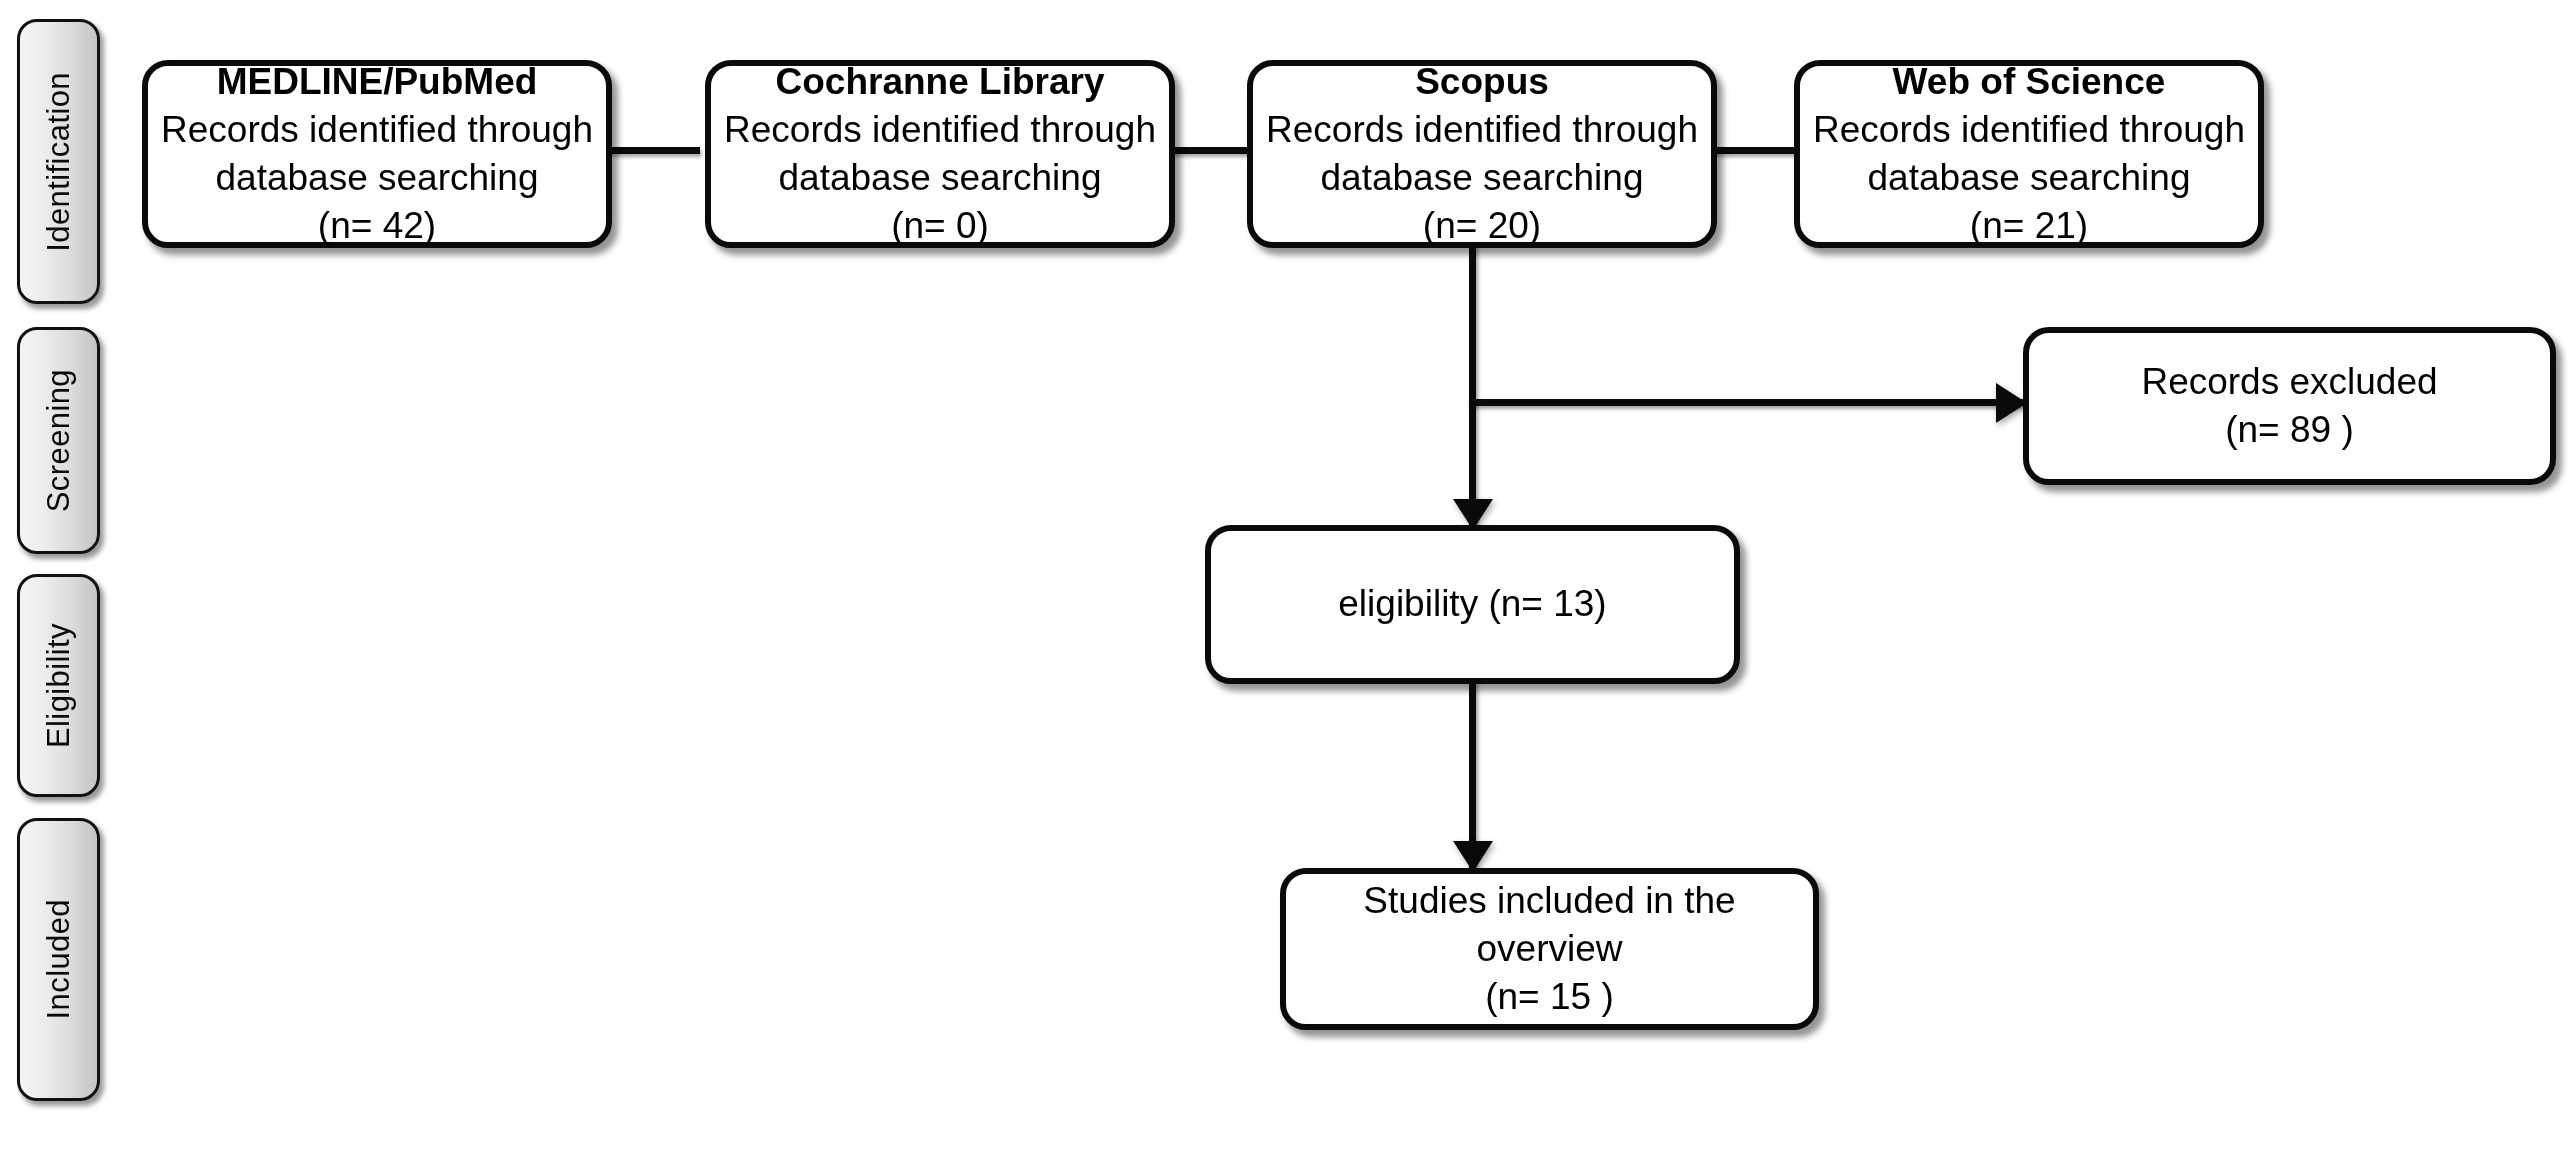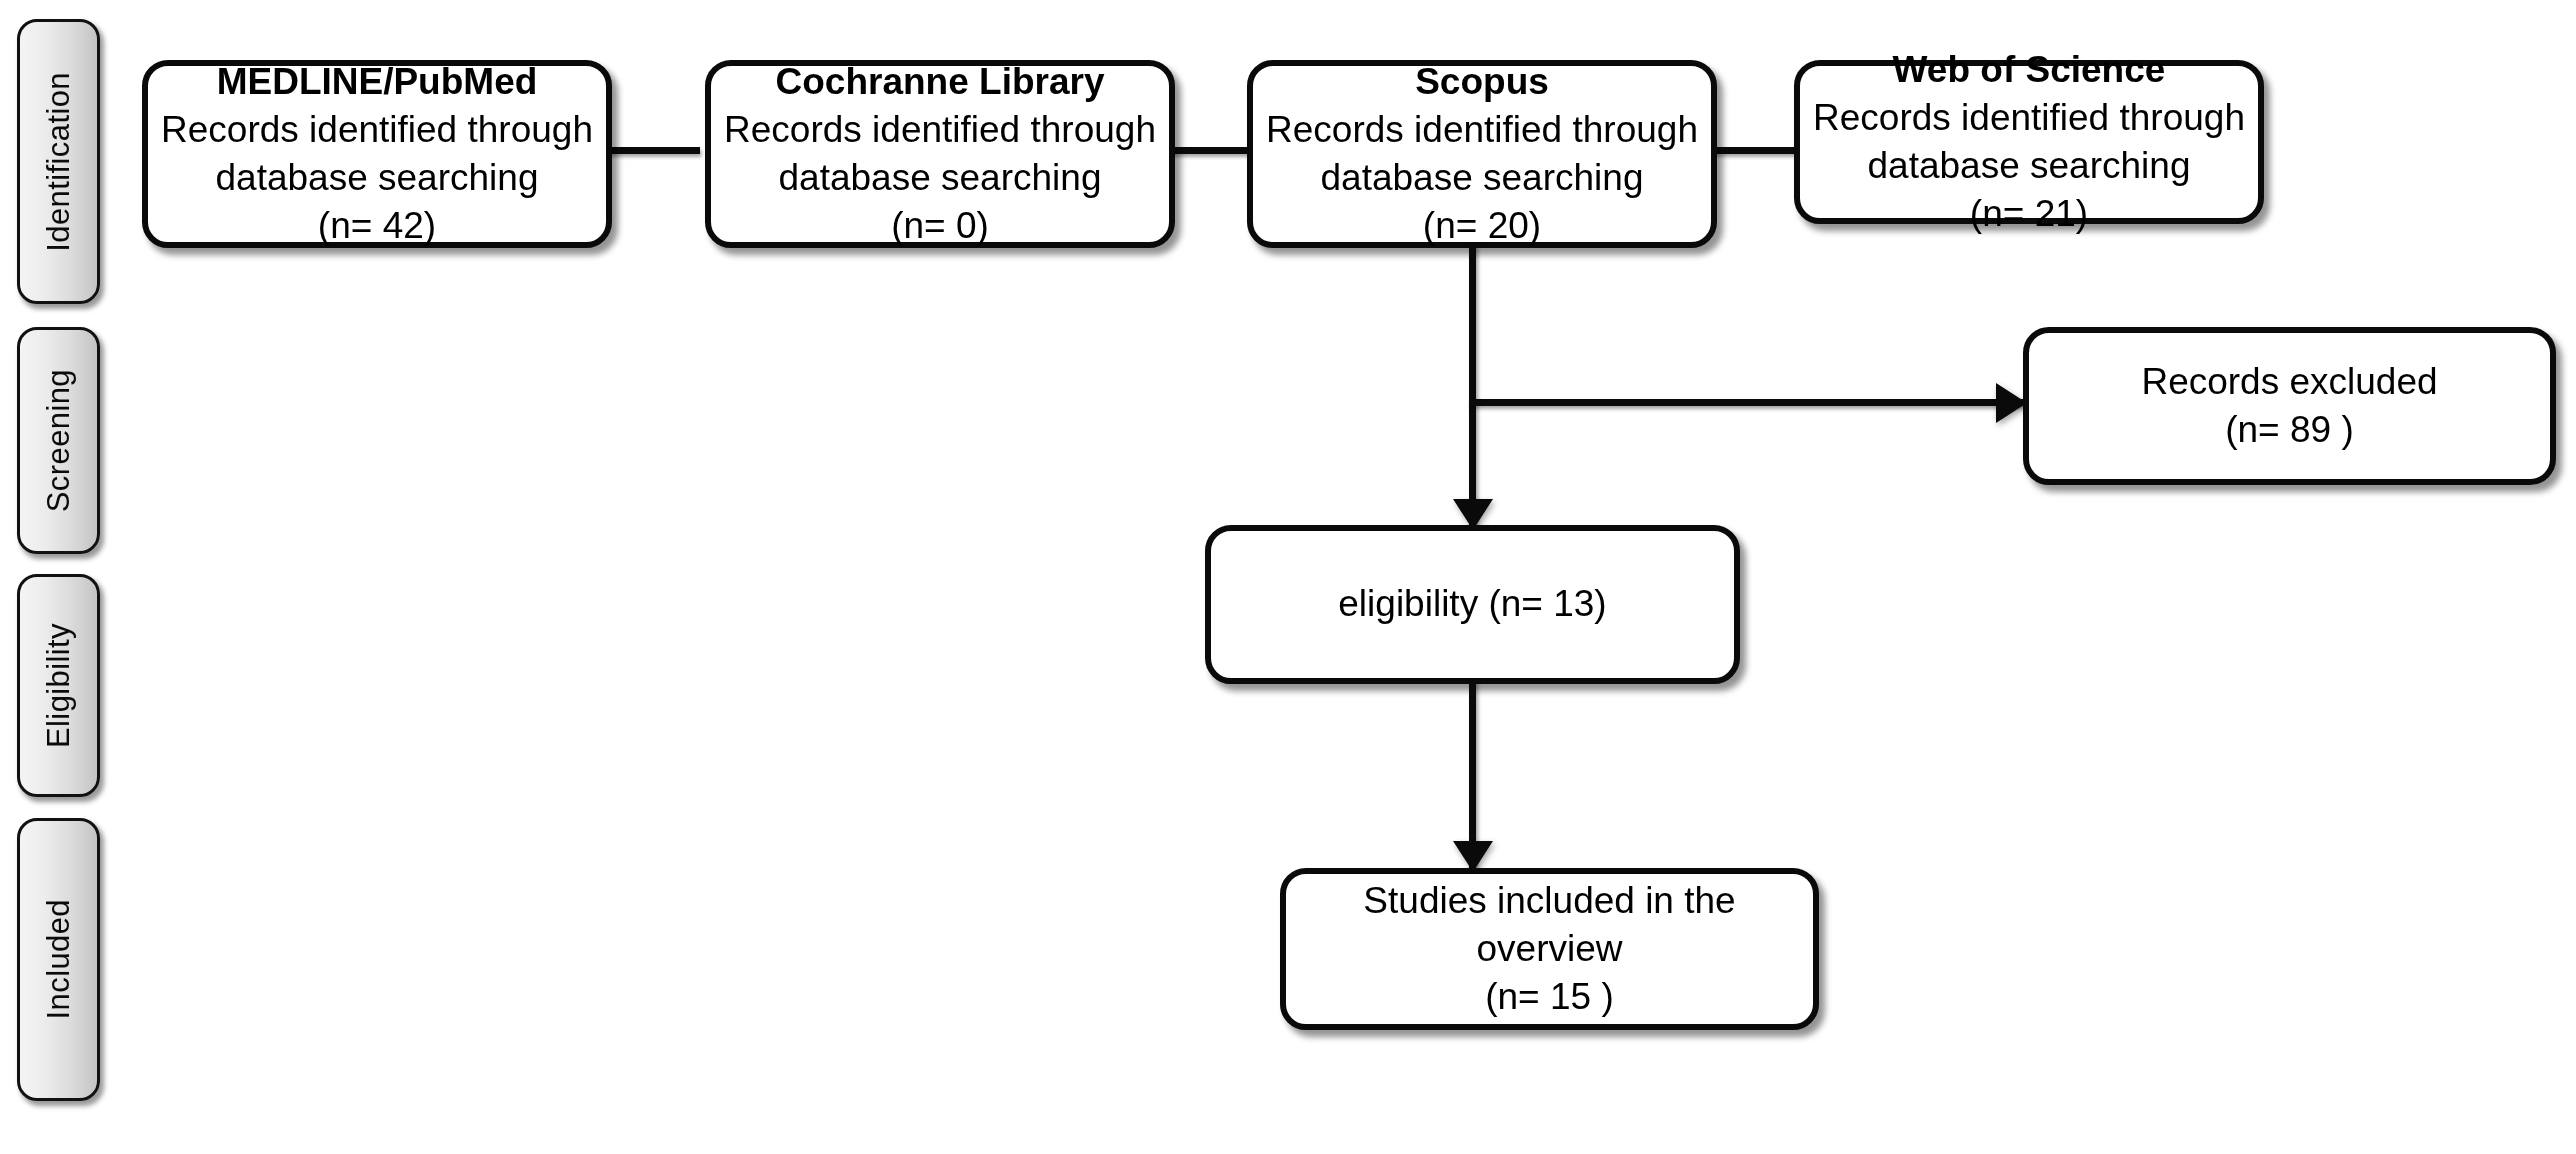--- a/index.html
+++ b/index.html
@@ -96,21 +96,21 @@
     <div class="ln">(n= 0)</div>
   </div>
 
   <div class="flow-box" style="left:1247px;top:60px;width:470px;height:188px;">
     <div class="ln bold">Scopus</div>
     <div class="ln">Records identified through</div>
     <div class="ln">database searching</div>
     <div class="ln">(n= 20)</div>
   </div>
 
-  <div class="flow-box" style="left:1794px;top:60px;width:470px;height:164px;">
+  <div class="flow-box" style="left:1794px;top:60px;width:470px;height:188px;">
     <div class="ln bold">Web of Science</div>
     <div class="ln">Records identified through</div>
     <div class="ln">database searching</div>
     <div class="ln">(n= 21)</div>
   </div>
 
   <div class="conn-v" style="left:1469px;top:245px;height:286px;"></div>
   <div class="arrow-down" style="left:1453px;top:499px;"></div>
 
   <div class="conn-h" style="left:1469px;top:399px;width:560px;"></div>

